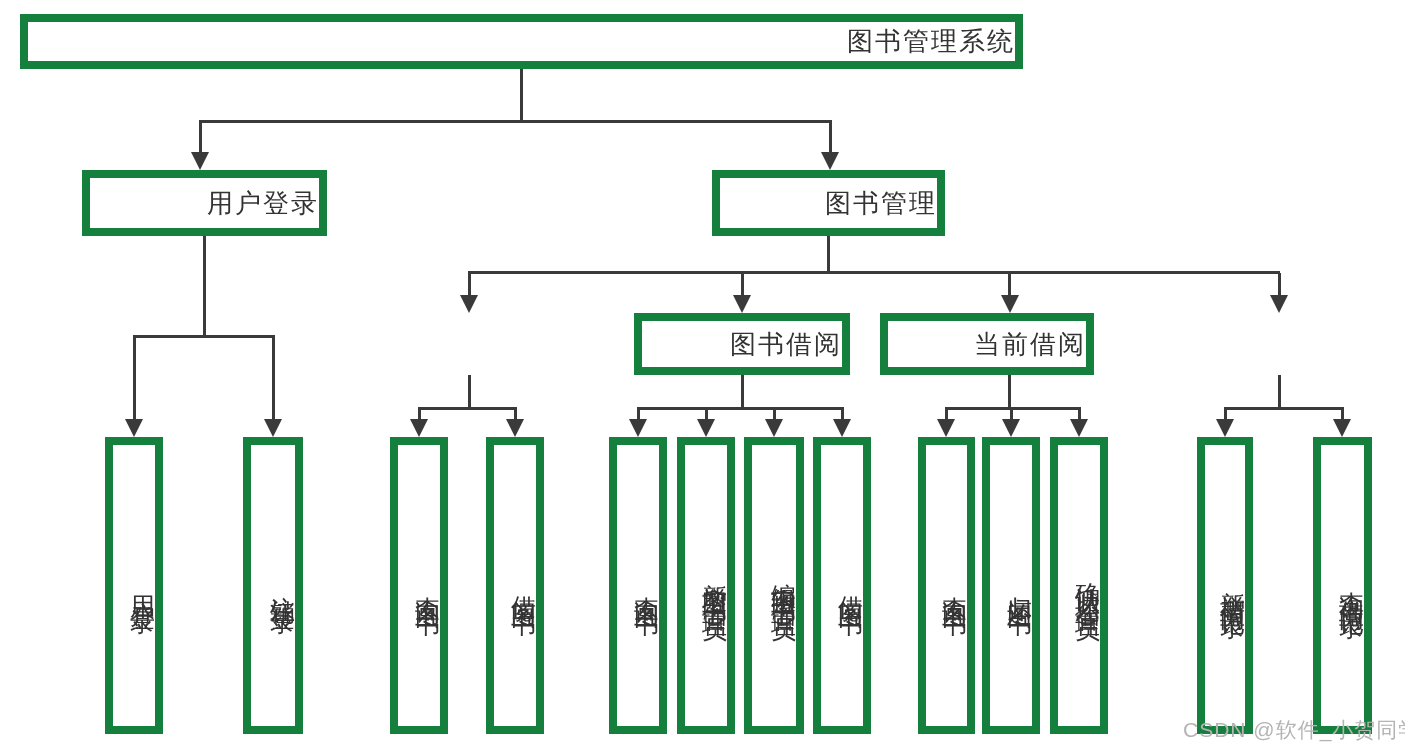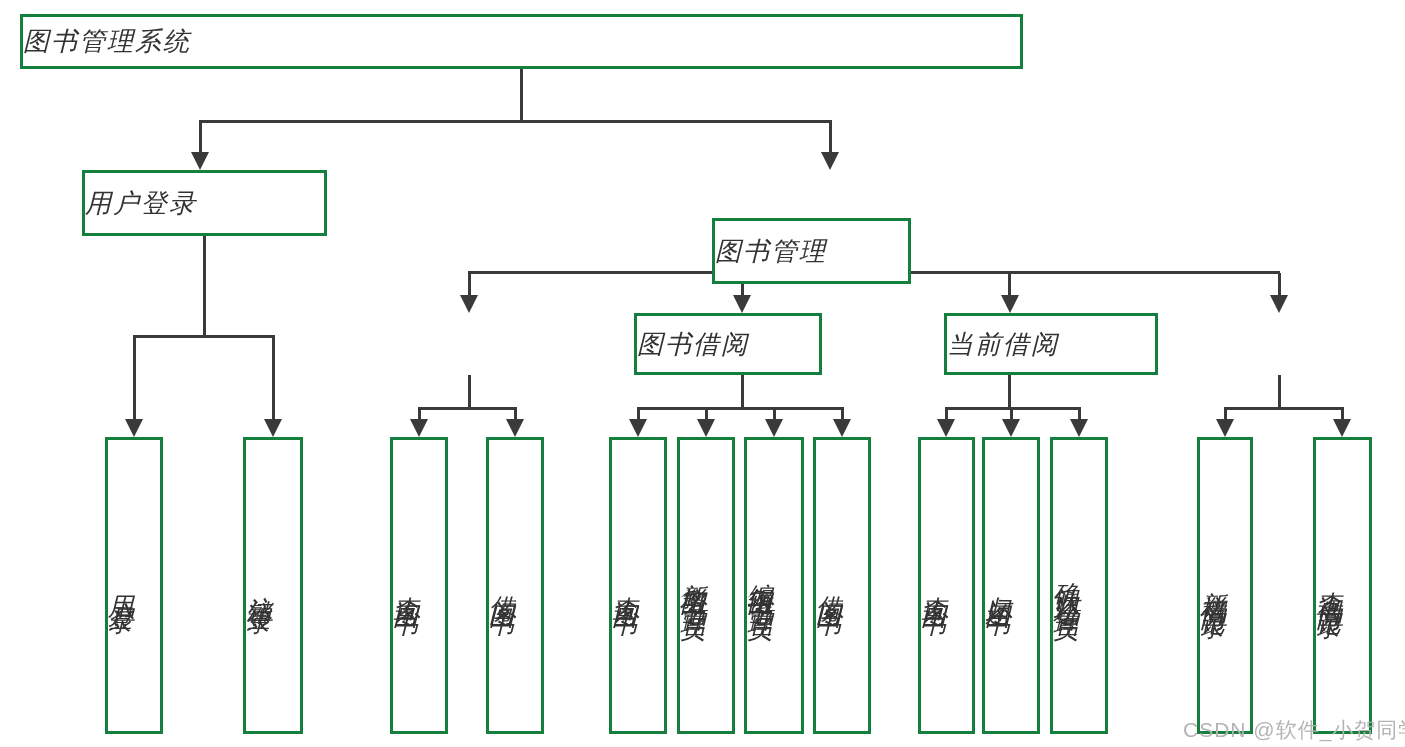--- a/index.html
+++ b/index.html
@@ -8,29 +8,28 @@
     width:1405px;
     height:747px;
     background:#ffffff;
     font-family:"Liberation Sans","DejaVu Sans",sans-serif;
     overflow:hidden;
   }
   .box{
     position:absolute;
     box-sizing:border-box;
     background:#ffffff;
-    border:3px solid #15803d;
+    border:8px solid #15803d;
     display:flex;
     align-items:center;
-    justify-content:flex-start;
+    justify-content:flex-end;
     color:#333333;
     font-size:26px;
     letter-spacing:2px;
     z-index:2;
-    font-style:italic;
   }
   .leaf{
     font-size:25px;
   }
   .leaf .vtext{
     writing-mode:vertical-rl;
     text-orientation:mixed;
     letter-spacing:5px;
     line-height:1;
   }
@@ -62,30 +61,30 @@
 <div id="canvas">
 
   <div class="box" style="left:20px;top:14px;width:1003px;height:55px;">
     <span>图书管理系统</span>
   </div>
 
   <div class="box" style="left:82px;top:170px;width:245px;height:66px;">
     <span>用户登录</span>
   </div>
 
-  <div class="box" style="left:712px;top:170px;width:199px;height:66px;margin-top:48px;">
+  <div class="box" style="left:712px;top:170px;width:233px;height:66px;">
     <span>图书管理</span>
   </div>
 
 
-  <div class="box" style="left:634px;top:313px;width:188px;height:62px;">
+  <div class="box" style="left:634px;top:313px;width:216px;height:62px;">
     <span>图书借阅</span>
   </div>
 
-  <div class="box" style="left:944px;top:313px;width:214px;height:62px;">
+  <div class="box" style="left:880px;top:313px;width:214px;height:62px;">
     <span>当前借阅</span>
   </div>
 
 
   <div class="box leaf" style="left:105px;top:437px;width:58px;height:297px;">
     <span class="vtext">用户登录</span>
   </div>
 
   <div class="box leaf" style="left:243px;top:437px;width:60px;height:297px;">
     <span class="vtext">注销登录</span>

